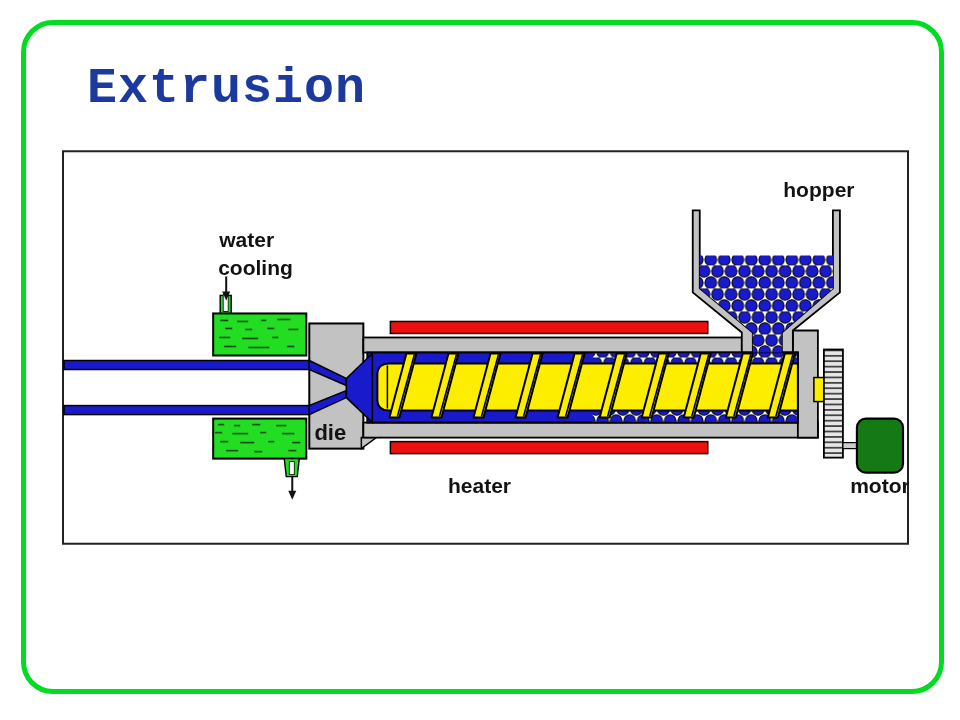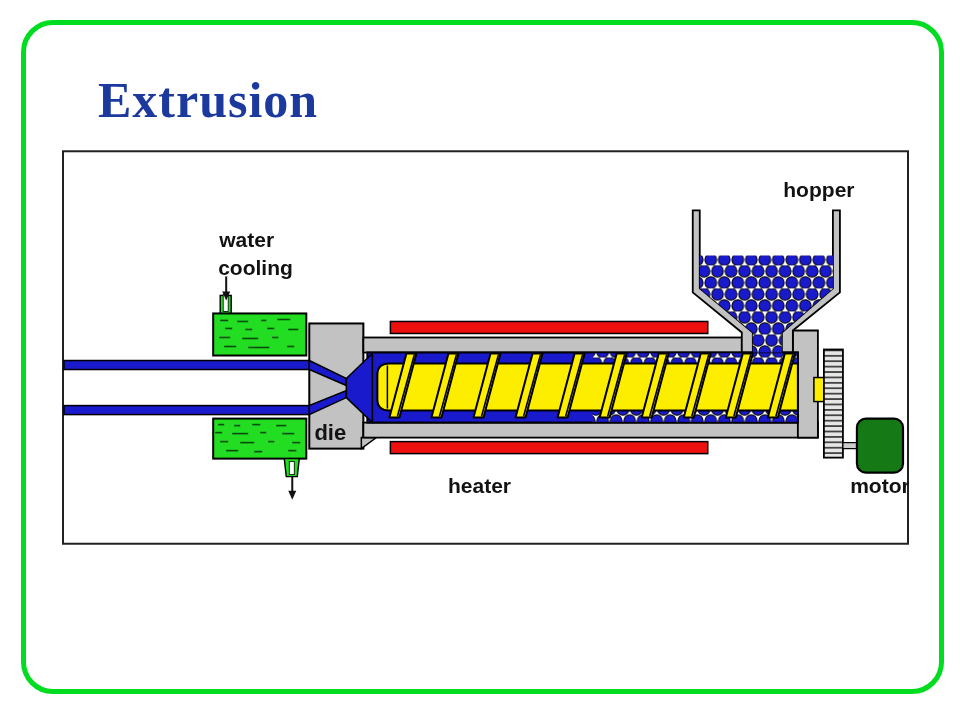--- a/index.html
+++ b/index.html
@@ -1,21 +1,21 @@
 <!DOCTYPE html>
 <html><head>
 <meta charset="utf-8">
 <style>
   html,body{margin:0;padding:0;background:#fff;}
   .slide{position:relative;width:960px;height:720px;background:#fff;overflow:hidden;
          font-family:"Liberation Sans",sans-serif;}
   .frame{position:absolute;left:21px;top:20px;width:923px;height:674px;
          border:5px solid #00dc1f;border-radius:32px;box-sizing:border-box;}
-  .title{position:absolute;left:83px;top:56px;margin:15px;
-         font-family:Liberation Serif, serif;font-weight:bold;font-size:50px;
+  .title{position:absolute;left:83px;top:56px;margin:4px;
+         font-family:Liberation Mono, monospace;font-weight:bold;font-size:50px;
          color:#1c3a9e;letter-spacing:1px;}
   .diagram-wrap{position:absolute;left:62px;top:150px;width:847px;height:477px;}
   svg{display:block;}
   text{font-family:"Liberation Sans",sans-serif;font-weight:600;}
 </style>
 </head>
 <body>
 
 <div class="slide">
   <div class="frame" style="border-color: rgb(0, 220, 31);"></div>

